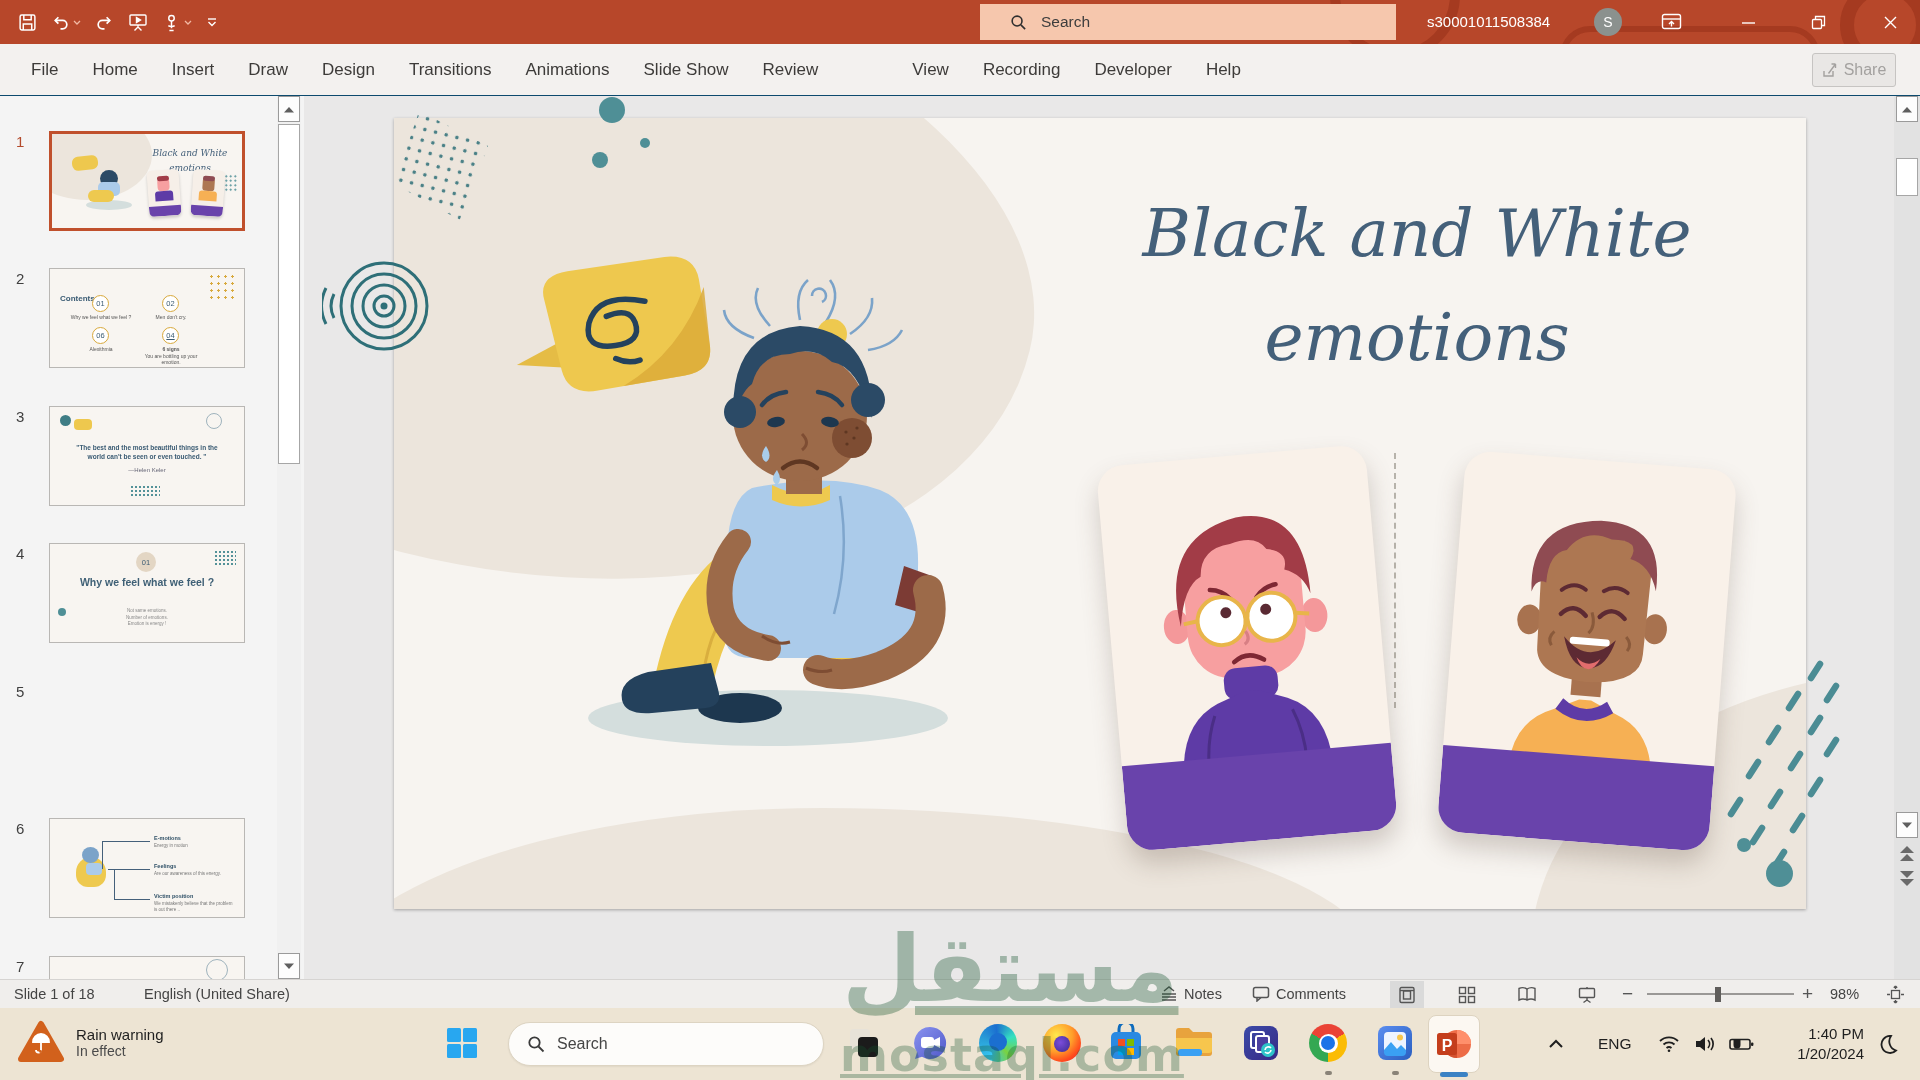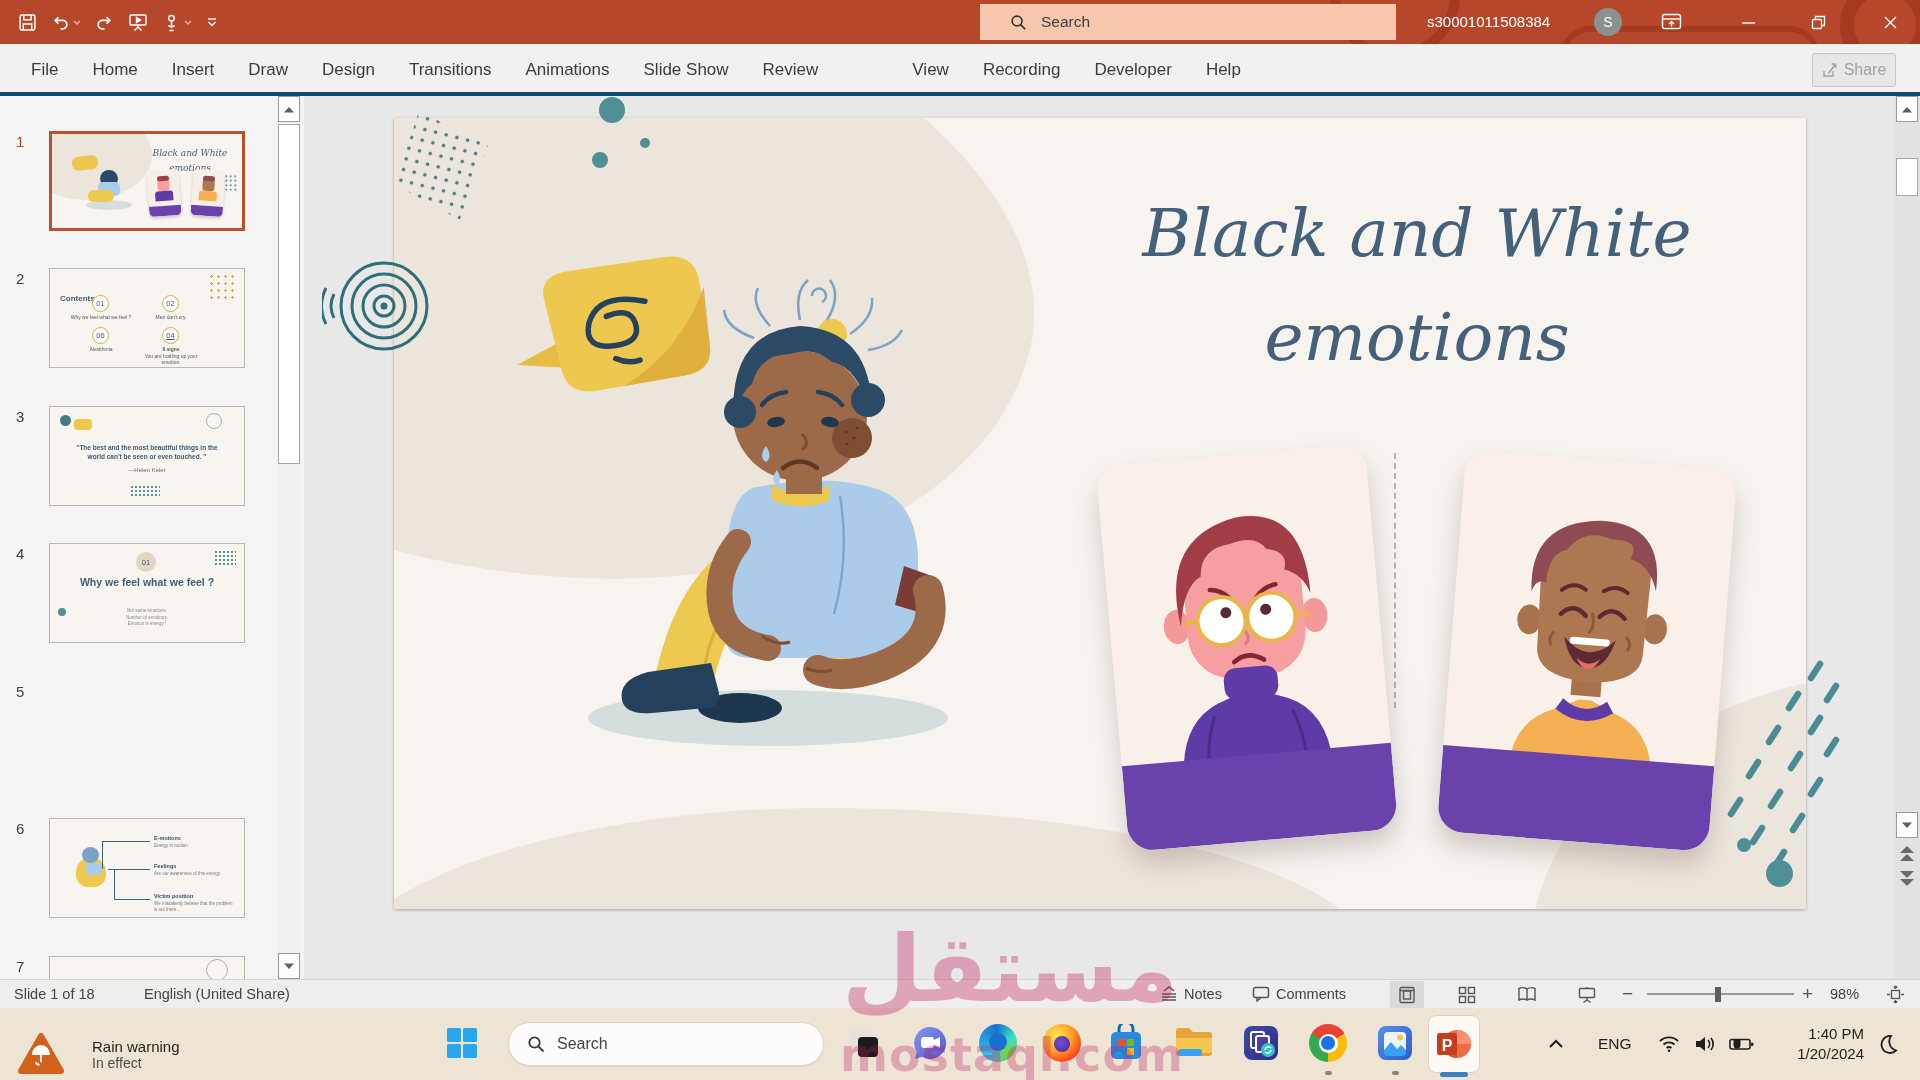--- a/index.html
+++ b/index.html
@@ -14,21 +14,21 @@
   .qbtn { display:flex; align-items:center; gap:3px; cursor:default; }
   .doc-title { position:absolute; left:318px; top:0; height:44px; line-height:44px; font-size:15.5px; white-space:nowrap; z-index:2;}
   #tb-search { position:absolute; left:980px; top:4px; width:416px; height:36px; background:#f6c7ad; display:flex; align-items:center; padding-left:30px; gap:14px; z-index:2;}
   #tb-search input { border:none; outline:none; background:transparent; font-size:15.5px; color:#3d3d3d; width:300px; font-family:"Liberation Sans",sans-serif;}
   #tb-search input::placeholder { color:#3d3d3d; }
   .userid { position:absolute; left:1427px; top:0; height:44px; line-height:44px; font-size:15px; z-index:2;}
   .avatar { position:absolute; left:1594px; top:8px; width:28px; height:28px; border-radius:50%; background:#8b918e; color:#fff; font-size:14px; display:flex; align-items:center; justify-content:center; z-index:2;}
   .winbtn { position:absolute; top:0; width:56px; height:44px; display:flex; align-items:center; justify-content:center; z-index:2;}
 
   
-  #ribbon { position:absolute; left:0; top:44px; width:1920px; height:52px; background:#f3f1ef; border-bottom:4px solid #0c4a6e; z-index:40;}
+  #ribbon { position:absolute; left:0; top:44px; width:1920px; height:52px; background:#f3f1ef; border-bottom:1px solid #0c4a6e; z-index:40;}
   #tabs { position:absolute; left:14px; top:0; height:52px; display:flex; align-items:center; }
   .rtab { padding:0 17px; font-size:17px; color:#3d3b39; height:52px; line-height:52px; white-space:nowrap; }
   #share-btn { position:absolute; left:1812px; top:9px; width:84px; height:34px; background:#e9e7e5; border:1px solid #c6c4c2; border-radius:3px; color:#a3a19f; font-size:16px; display:flex; align-items:center; justify-content:center; gap:6px;}
 
   
   #main { position:absolute; left:0; top:96px; width:1920px; height:883px; }
   #thumbpanel { position:absolute; left:0; top:0; width:304px; height:883px; background:#f4f4f4; overflow:hidden; }
   .thumb-num { position:absolute; left:16px; font-size:15px; color:#3f3f3f; }
   .thumb { position:absolute; left:49px; width:196px; height:100px; background:#f8f5f1; border:1px solid #b9b7b4; overflow:hidden; }
   .thumb.sel { border:3px solid #c0502c; }
@@ -60,21 +60,21 @@
   .tb-item { position:absolute; display:flex; align-items:center; justify-content:center; }
   #tb-searchpill { position:absolute; left:508px; top:14px; width:316px; height:44px; background:#fdfcfa; border:1px solid #ddd4c2; border-radius:22px; display:flex; align-items:center; padding-left:18px; gap:12px; box-shadow:0 1px 2px rgba(0,0,0,.06);}
   #tb-searchpill input { border:none; outline:none; background:transparent; font-size:16px; color:#454545; width:230px; font-family:"Liberation Sans",sans-serif;}
   #tb-searchpill input::placeholder { color:#454545; }
   .appicon { position:absolute; top:13px; width:44px; height:44px; border-radius:8px; display:flex; align-items:center; justify-content:center; }
   .run-dot { position:absolute; top:63px; width:7px; height:4px; border-radius:2px; background:#8a8378; }
   .tray { position:absolute; top:0; height:72px; display:flex; align-items:center; color:#1f1f1f; }
   .clock { position:absolute; left:1772px; top:0; height:72px; display:flex; flex-direction:column; justify-content:center; align-items:flex-end; width:92px; font-size:15px; color:#1f1f1f; line-height:20px;}
 
   
-  .wm { position:absolute; color:#be185d; pointer-events:none; z-index:60; font-weight:bold; }
+  .wm { position:absolute; color:#14532d; pointer-events:none; z-index:60; font-weight:bold;text-decoration:underline; }
   #wm-ar { left:842px; top:916px; font-size:92px; opacity:.34; font-family:"DejaVu Sans",sans-serif; }
   #wm-latin { left:840px; top:1028px; font-size:46px; opacity:.30; letter-spacing:1px; font-family:"DejaVu Sans",sans-serif; }
 
   
   .mini-title { position:absolute; font-family:"DejaVu Serif",serif; font-style:italic; color:#44607a; text-align:center; }
   .mini-card { position:absolute; background:#f6efe8; border-radius:5px; box-shadow:0 2px 3px rgba(0,0,0,.18); overflow:hidden;}
   .mini-band { position:absolute; bottom:0; left:0; width:100%; height:10px; background:#6943ab; }
   .tnum-circle { position:absolute; width:17px; height:17px; border:1.5px solid #d8a93c; border-radius:50%; color:#3a5b73; font-size:7.5px; display:flex; align-items:center; justify-content:center; background:#fff;}
   .tlabel { position:absolute; font-size:5px; color:#555; text-align:center; width:70px; line-height:6px;}
 </style>
@@ -539,21 +539,21 @@
   <div class="sb" style="left:1830px;text-align:right;">98%</div>
   <div class="viewbtn" style="left:1880px; width:30px;">
     <svg width="19" height="19" viewBox="0 0 19 19" fill="none" stroke="#555" stroke-width="1.3">
         <rect x="5.5" y="5.5" width="8" height="8"></rect>
         <path d="M9.5 1v3M9.5 15v3M1 9.5h3M15 9.5h3M9.5 1L7.8 2.8M9.5 1l1.7 1.8M9.5 18l-1.7-1.8M9.5 18l1.7-1.8"></path>
       </svg>
   </div>
 </div>
 
 <div id="taskbar">
-  <div class="tb-item" style="left:18px; top:24px; gap:28px;">
+  <div class="tb-item" style="left:18px; top:12px; gap:12px;">
     <svg width="46" height="44" viewBox="0 0 46 44">
       <path d="M23 4 L43 39 H3 Z" fill="#d2611c" stroke="#d2611c" stroke-width="6" stroke-linejoin="round"></path>
       <g stroke="#fff" stroke-width="1.8" fill="none">
         <path d="M15 22 a8 8 0 0 1 16 0 z" fill="#fff"></path>
         <path d="M23 22 v8 a2.5 2.5 0 0 1 -5 0"></path>
       </g>
       <g fill="#d2611c">
           <circle cx="18" cy="27" r="1.4"></circle>
           <circle cx="27" cy="27" r="1.4"></circle>
           <circle cx="22.5" cy="31.5" r="1.4"></circle>

